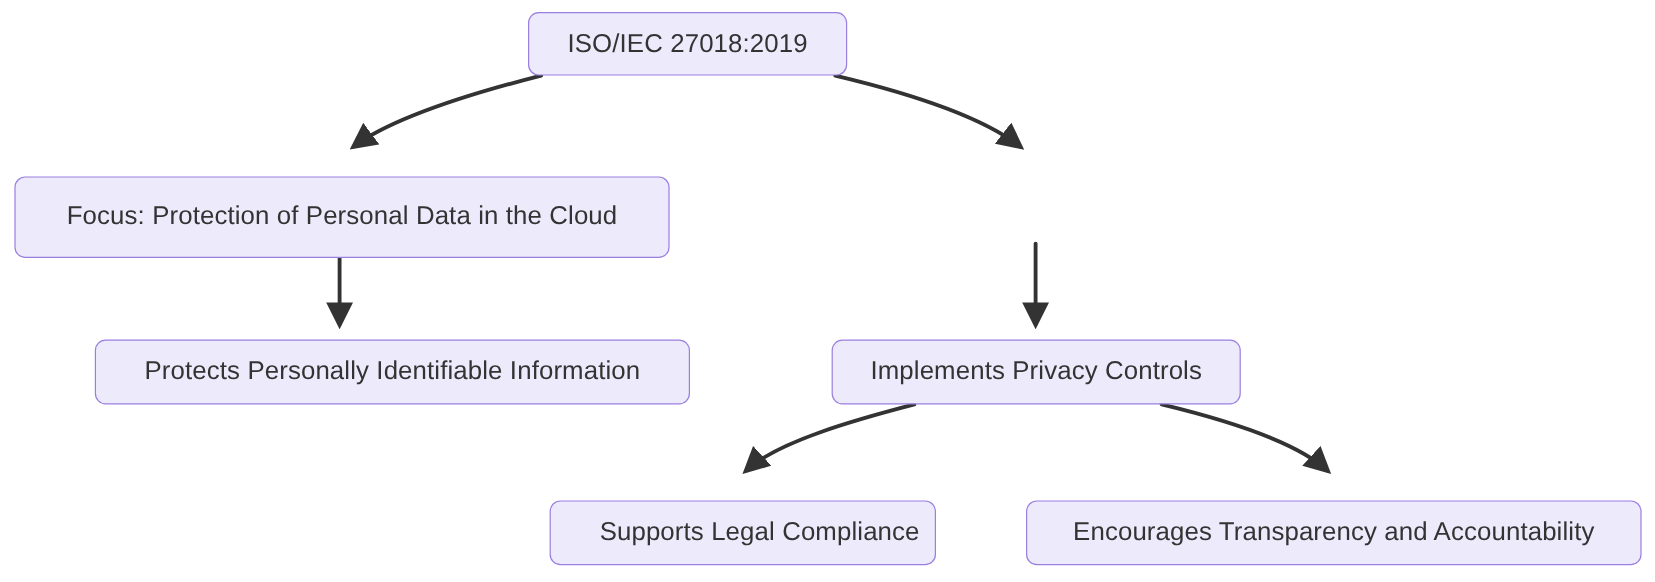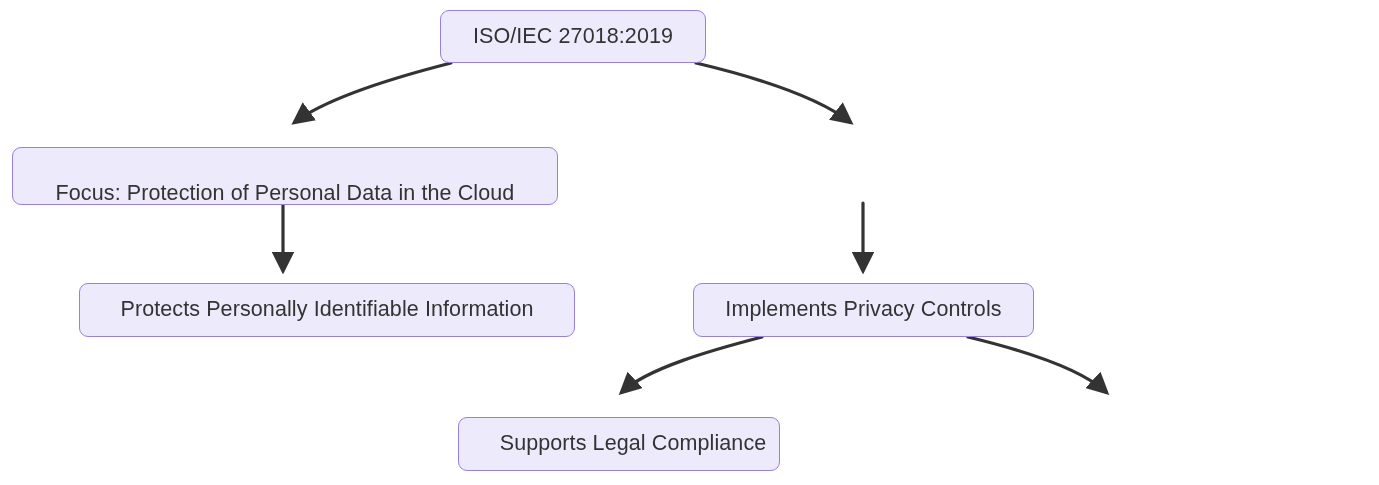--- a/index.html
+++ b/index.html
@@ -43,21 +43,21 @@
     line-height: 1;
     letter-spacing: 0.1px;
     white-space: nowrap;
   }
   .node-label {
     padding: 0 17px;
     color: #333333;
   }
   
   #node-root        { left: 440px;  top: 10px;  width: 266px; height: 53px; }
-  #node-focus       { left: 12px;   top: 147px; width: 546px; height: 58px; align-items: flex-end; }
+  #node-focus       { left: 12px;   top: 147px; width: 546px; height: 68px; }
   #node-applies     { left: 630px;  top: 147px; width: 472px; height: 55px; }
   #node-protects    { left: 36px;   top: 283px; width: 496px; height: 54px; margin-left: 43px; }
   #node-implements  { left: 693px;  top: 283px; width: 341px; height: 54px; text-align: center; }
   #node-supports    { left: 458px;  top: 417px; width: 322px; height: 54px; padding-left: 28px; }
   #node-encourages  { left: 855px;  top: 417px; width: 513px; height: 54px; }
 </style>
 </head>
 <body>
 
 <div id="flowchart">
@@ -96,14 +96,17 @@
   </div>
 
   <div class="node" id="node-implements">
     <span class="node-label">Implements Privacy Controls</span>
   </div>
 
   <div class="node" id="node-supports">
     <span class="node-label">Supports Legal Compliance</span>
   </div>
 
+  <div class="node" id="node-encourages">
+    <span class="node-label">Encourages Transparency and Accountability</span>
+  </div>
 
 </div>
 
 </body></html>

